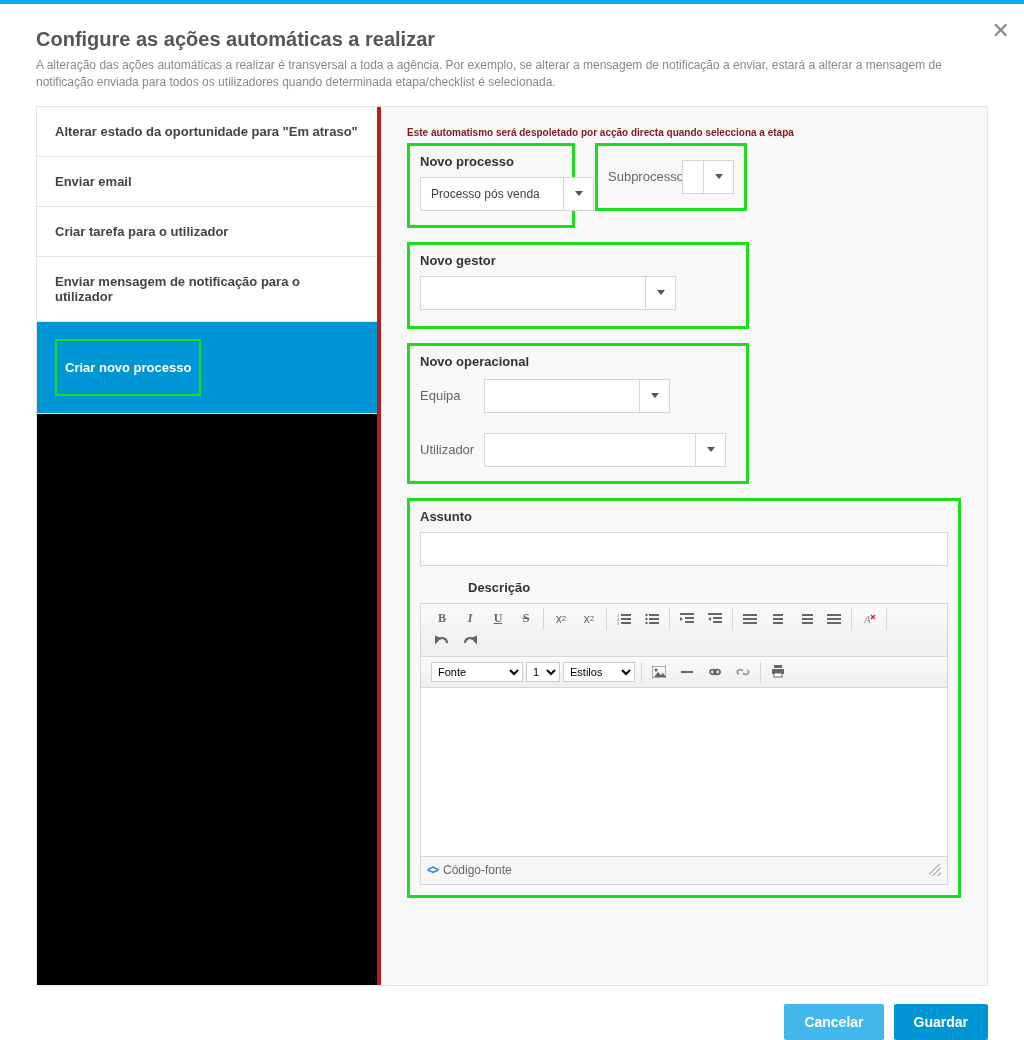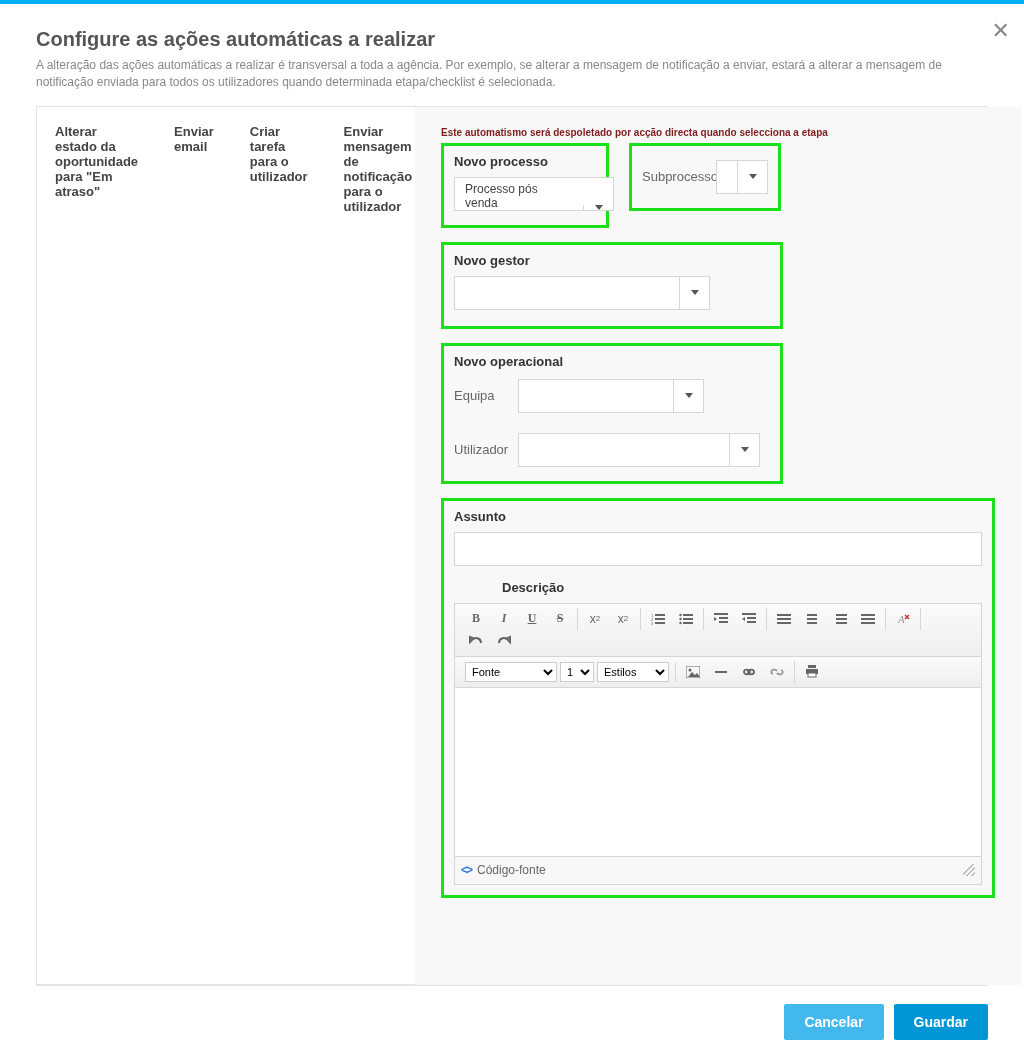--- a/index.html
+++ b/index.html
@@ -45,23 +45,24 @@
     line-height: 1.45;
   }
   .body {
     display: flex;
     border: 1px solid #e3e3e3;
     margin: 0 36px;
     min-height: 880px;
   }
   .tabs {
     width: 378px;
-    border-right: 7px solid #b91c1c;
-    background: #14b8a6;
-    display: flex;
+    border-right: 4px solid #b91c1c;
+    background: #000000;
+    display: flex;
+    flex-direction: column;
   }
   .tab {
     background: #fff;
     border-bottom: 1px solid #e3e3e3;
     padding: 17px 18px;
     font-weight: 600;
     font-size: 13px;
     color: #444;
     cursor: pointer;
   }
@@ -267,21 +268,21 @@
       <div class="tab"><span>Enviar mensagem de notificação para o utilizador</span></div>
       <div class="tab active"><span>Criar novo processo</span></div>
     </div>
 
     <div class="content">
       <div class="content-title">Este automatismo será despoletado por acção directa quando selecciona a etapa</div>
 
       <div class="box-row">
         <div class="green-box" id="box-novo-processo">
           <span class="section-label">Novo processo</span>
-          <div class="select" style="width:160px;align-items:flex-end;">
+          <div class="select" style="width:174px;">
             <div class="select-value" style="flex:1;">Processo pós venda</div>
             <div class="select-caret">
                 <div class="caret"></div>
               </div>
           </div>
         </div>
 
         <div class="green-box" id="box-subprocesso">
           <span class="field-label">Subprocesso:</span>
           <div class="select" style="width:52px;">

